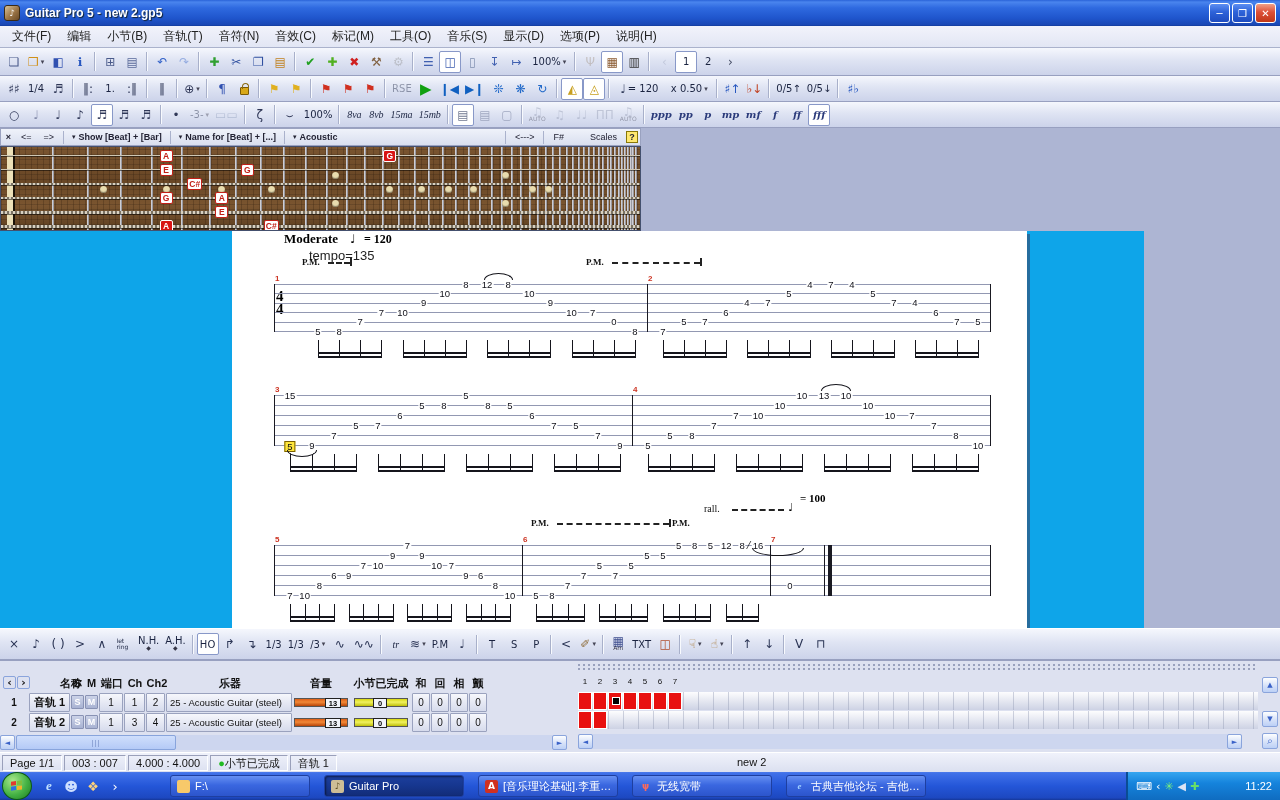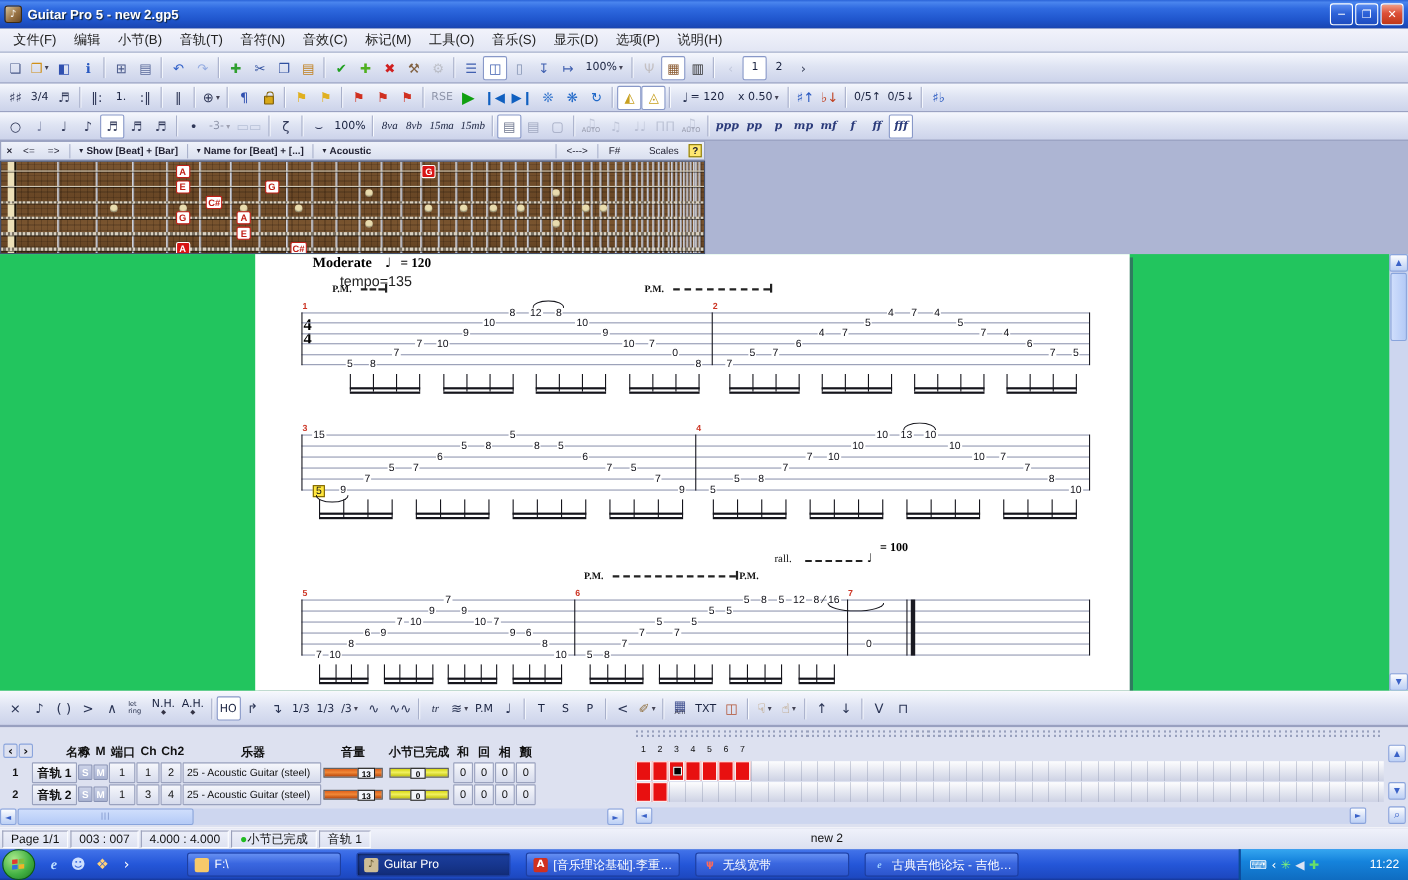--- a/index.html
+++ b/index.html
@@ -44,21 +44,21 @@
 
 #fretboard{position:absolute;left:0;top:146px;width:641px;height:85px;border:1px solid #44506e;background:repeating-linear-gradient(90deg,rgba(30,15,4,.22) 0 1px,rgba(0,0,0,0) 1px 6px),repeating-linear-gradient(0deg,rgba(0,0,0,.14) 0 1px,rgba(0,0,0,0) 1px 5px),linear-gradient(0deg,#5e3f20,#7a5530 30%,#684625 60%,#7a5530);overflow:hidden}
 .nut{position:absolute;left:6px;top:0;width:8px;height:85px;background:#ece0b8;border-right:2px solid #1a1208}
 .fret{position:absolute;top:0;width:2px;height:85px;background:linear-gradient(90deg,#e8e8ee,#808088)}
 .gstring{position:absolute;left:0;width:641px;background:#cfc7b4;box-shadow:0 1px 0 rgba(0,0,0,.5)}
 .wound{background:repeating-linear-gradient(90deg,#d8d0c0 0 2px,#7a7264 2px 4px)}
 .fdot{position:absolute;width:7px;height:7px;border-radius:50%;background:#e9dcae;box-shadow:inset 0 -1px 1px rgba(0,0,0,.4)}
 .flabel{position:absolute;width:13px;height:12px;border-radius:2px;background:#fff;border:1px solid #c22018;color:#c22018;font-size:8.5px;font-weight:bold;display:flex;align-items:center;justify-content:center;line-height:10px}
 .flabel.root{background:#d81414;border-color:#fff;color:#fff}
 
-#scorearea{position:absolute;left:0;top:231px;width:1280px;height:397px;background:#22c55e;overflow:hidden}
+#scorearea{position:absolute;left:0;top:231px;width:1144px;height:397px;background:#0ea5e9;overflow:hidden}
 #page{position:absolute;left:232px;top:0;width:795px;height:397px;background:#fff;box-shadow:3px 3px 0 rgba(58,64,96,.55)}
 .staffline{position:absolute;height:1px;background:#9298b2}
 .barline{position:absolute;width:1px;background:#1a1a22}
 .barthick{position:absolute;width:4px;background:#1a1a22}
 .mnum{position:absolute;color:#cc3322;font-size:8px;font-weight:bold}
 .tabnote{position:absolute;transform:translateX(-50%);background:#fff;padding:0 1px;font-size:9.5px;line-height:9px;color:#101018}
 .selnote{background:#ffe63c;border:1px solid #7a6000;padding:0 2px}
 .stem{position:absolute;width:1px;background:#15151c}
 .beambar{position:absolute;height:2px;background:#15151c}
 .arcu{position:absolute;border:1px solid #15151c;border-bottom:none;border-radius:100% 100% 0 0/200% 200% 0 0}
@@ -234,21 +234,21 @@
     </span>
     <span class="tbtn">
       <span class="tg" style="color: rgb(64, 72, 96);">›</span>
     </span>
   </div>
 <div id="tb2" class="tbrow">
     <span class="tbtn">
       <span class="tg" style="color: rgb(48, 56, 88);">♯♯</span>
     </span>
     <span class="tbtn">
-      <span class="tt">3/4</span>
+      <span class="tt">1/4</span>
     </span>
     <span class="tbtn">
       <span class="tg" style="color: rgb(48, 56, 88);">♬</span>
     </span>
     <span class="tsep"></span>
     <span class="tbtn">
       <span class="tg" style="color: rgb(48, 56, 88);">‖:</span>
     </span>
     <span class="tbtn">
       <span class="tt">1.</span>

